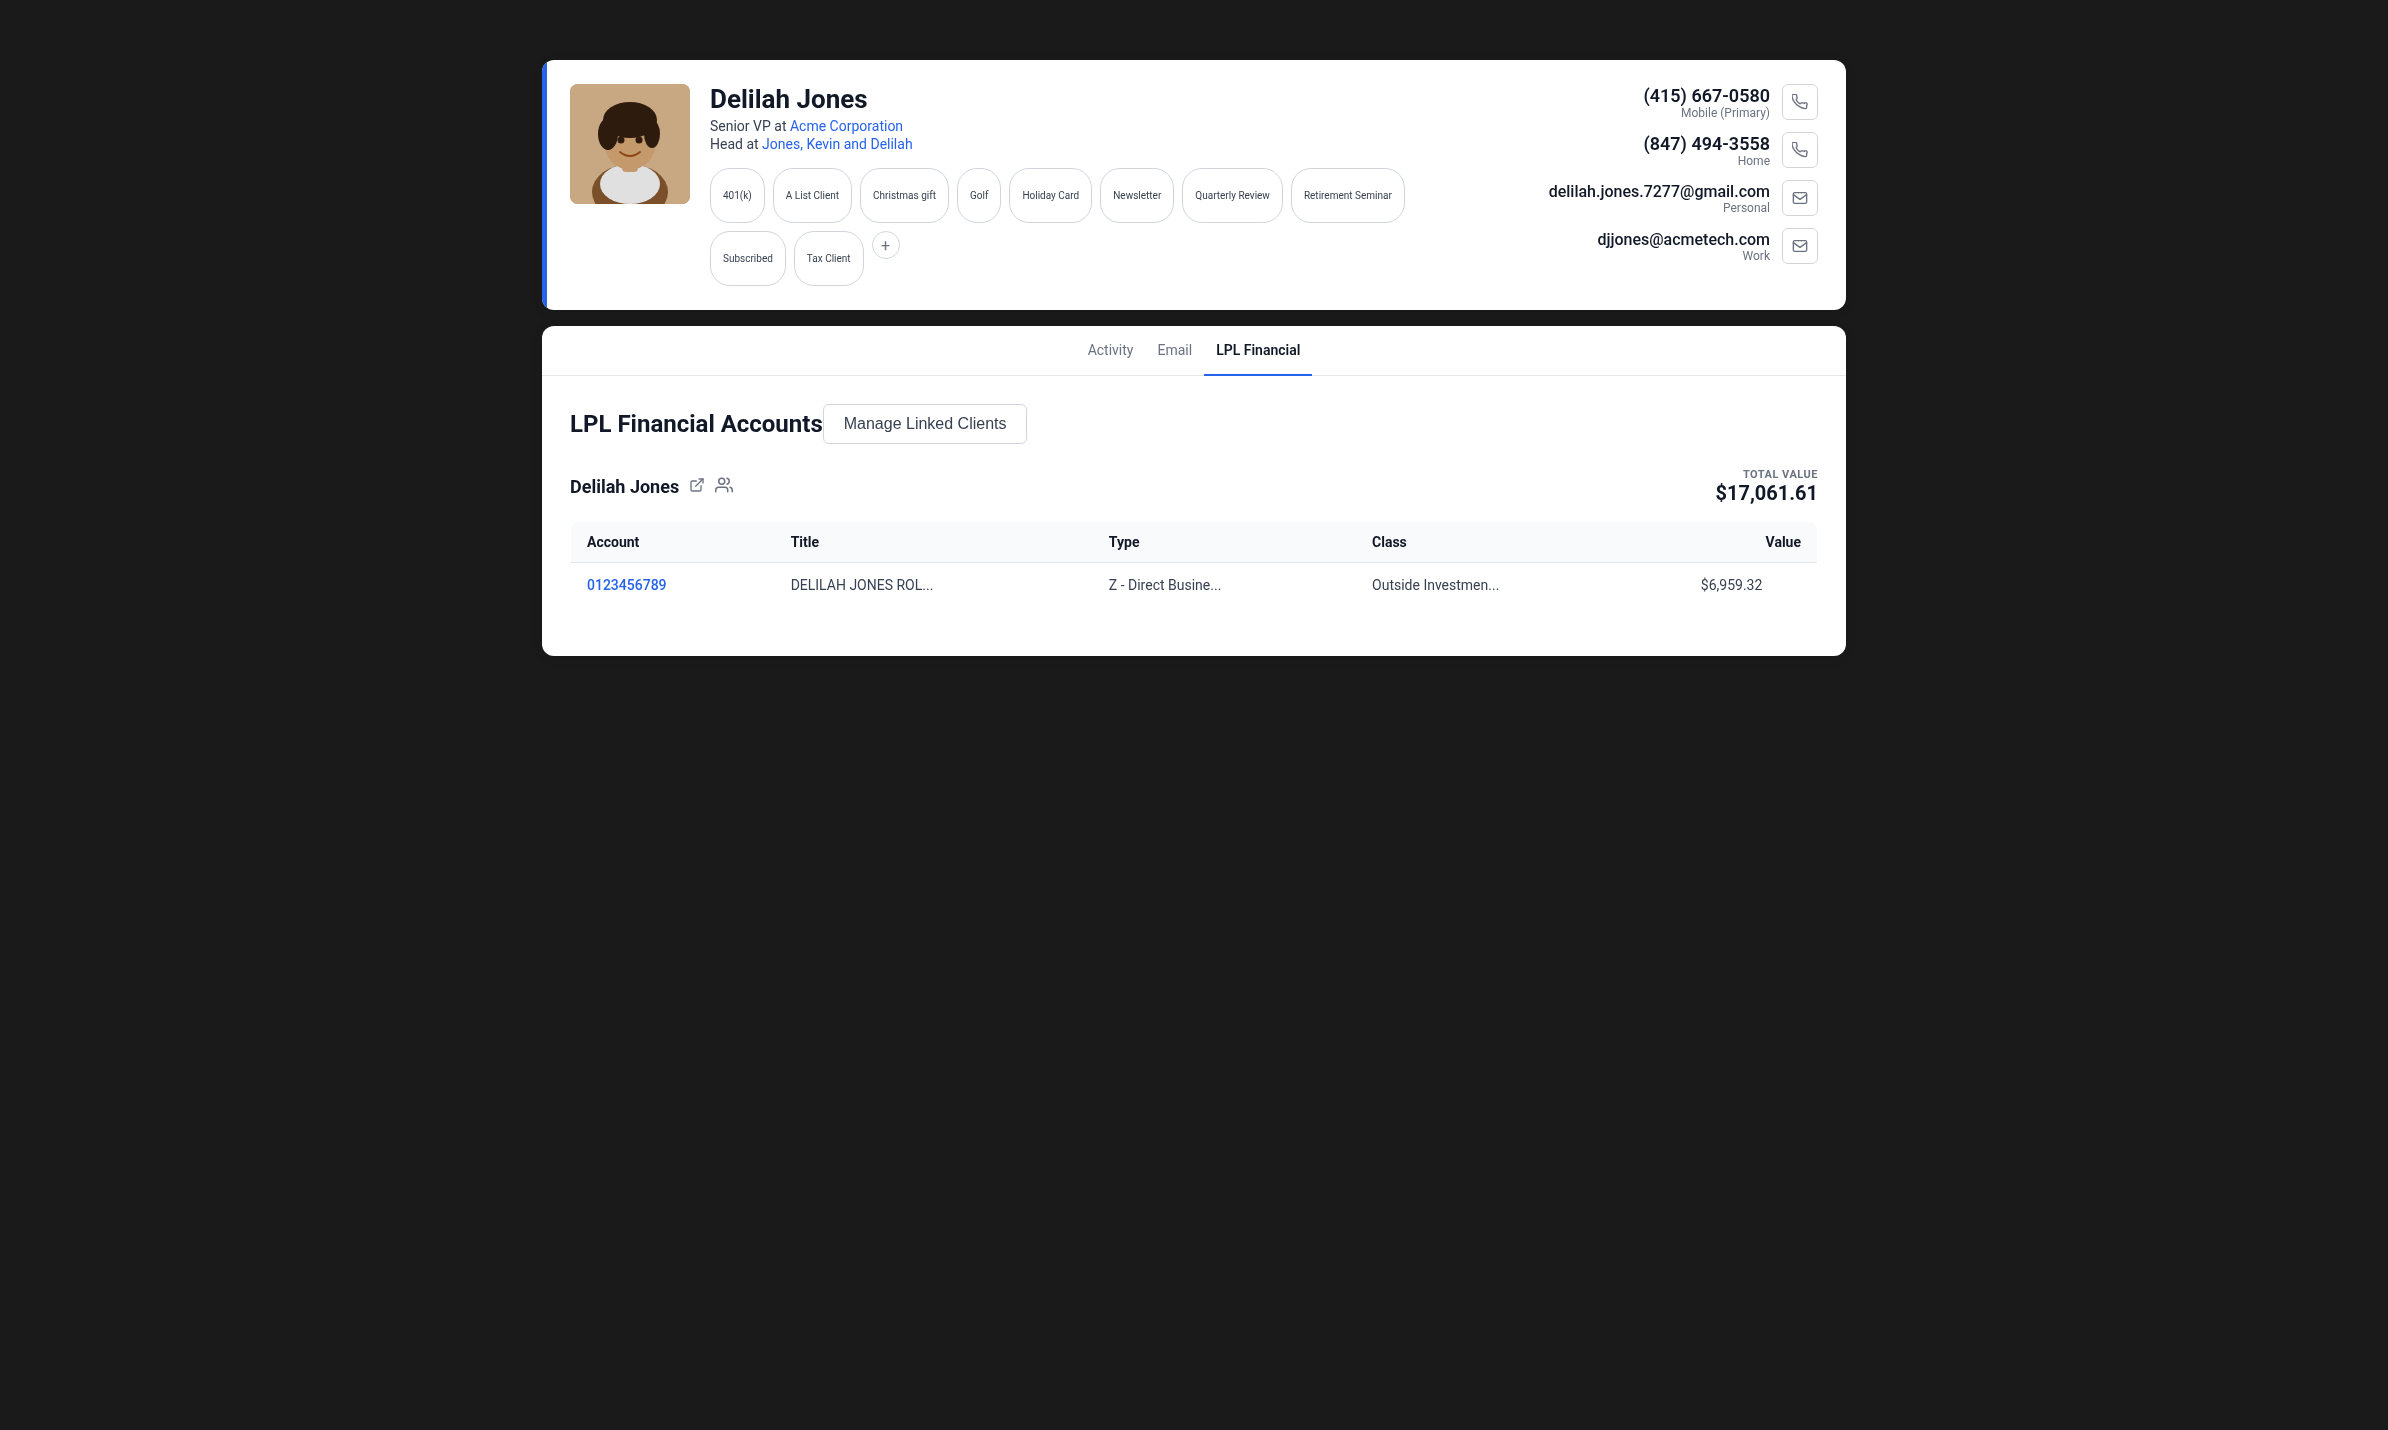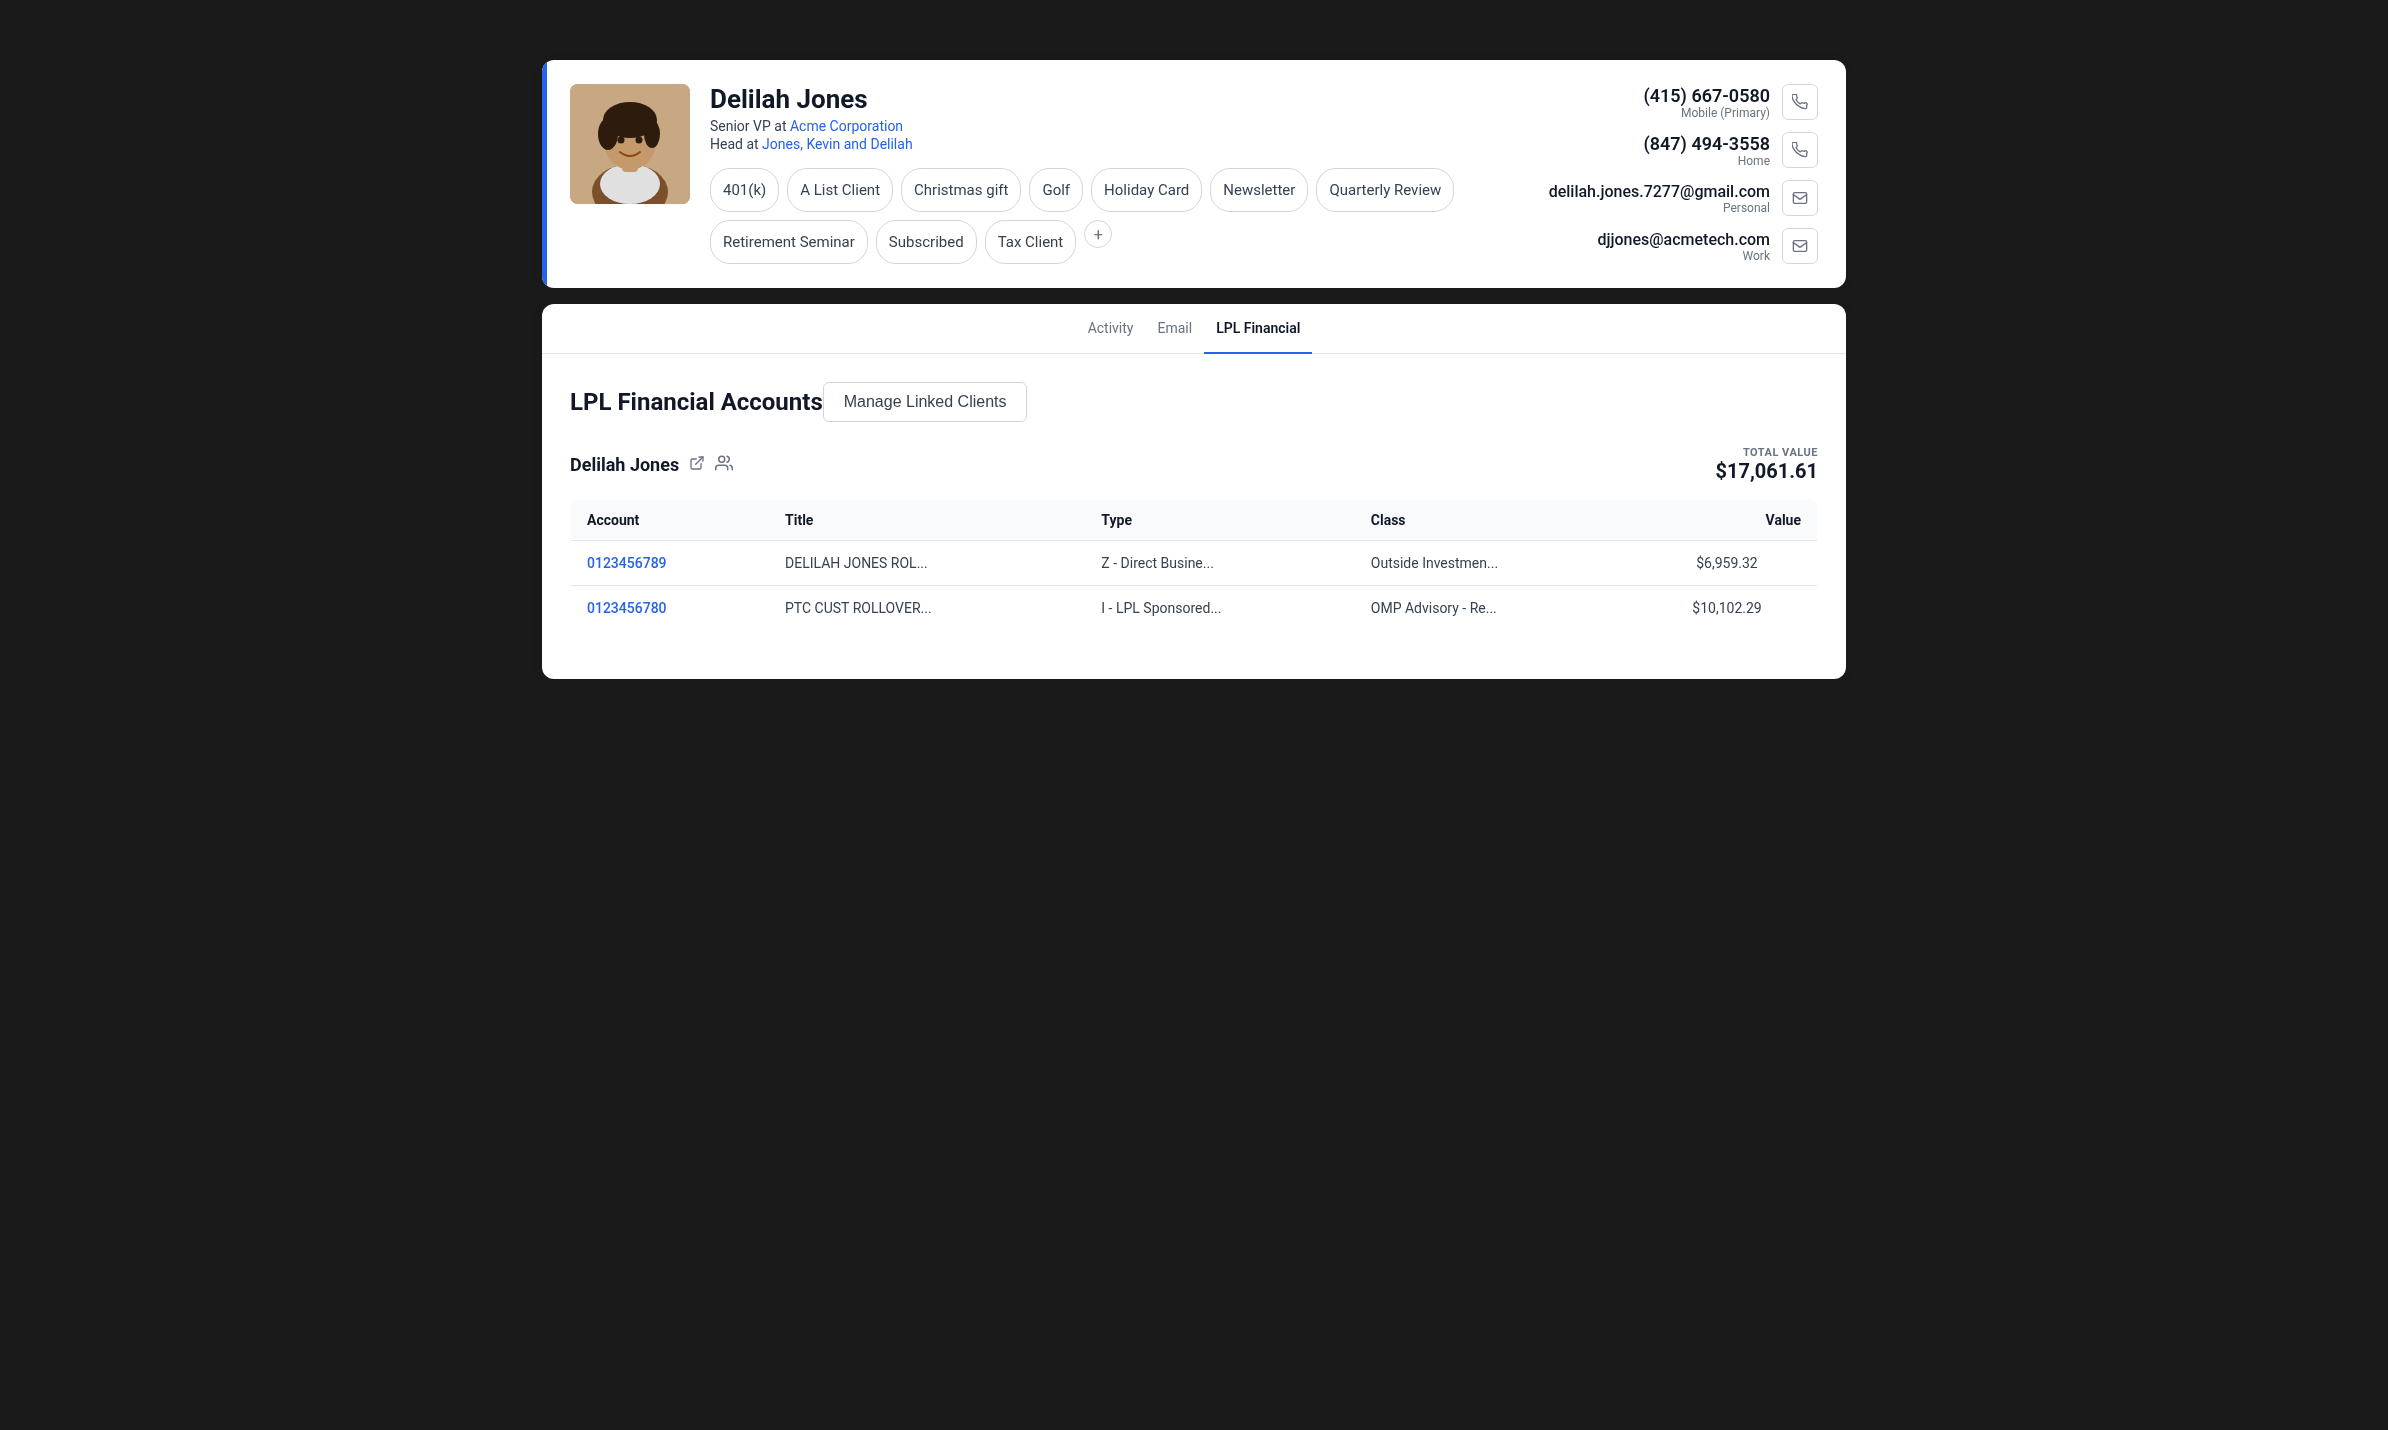--- a/index.html
+++ b/index.html
@@ -81,22 +81,22 @@
     }
     .tags-container {
       display: flex;
       flex-wrap: wrap;
       gap: 8px;
       margin-top: 16px;
     }
     .tag {
       border: 1px solid #d1d5db;
       border-radius: 20px;
-      padding: 12px 12px;
-      font-size: 15px;
+      padding: 21px 12px;
+      font-size: 10px;
       color: #374151;
       background: #fff;
       cursor: pointer;
     }
     .tag-add {
       border: 1px solid #d1d5db;
       border-radius: 50%;
       width: 28px;
       height: 28px;
       display: flex;
@@ -451,25 +451,18 @@
             </tr>
           </thead>
           <tbody>
             <tr>
               <td><a class="account-link" href="#">0123456789</a></td>
               <td>DELILAH JONES ROL...</td>
               <td>Z - Direct Busine...</td>
               <td>Outside Investmen...</td>
               <td>$6,959.32</td>
             </tr>
-            <tr>
-              <td><a class="account-link" href="#">0123456780</a></td>
-              <td>PTC CUST ROLLOVER...</td>
-              <td>I - LPL Sponsored...</td>
-              <td>OMP Advisory - Re...</td>
-              <td>$10,102.29</td>
-            </tr>
           </tbody>
         </table>
       </div>
     </div>
   </div>
 </div>
 
 </body></html>

